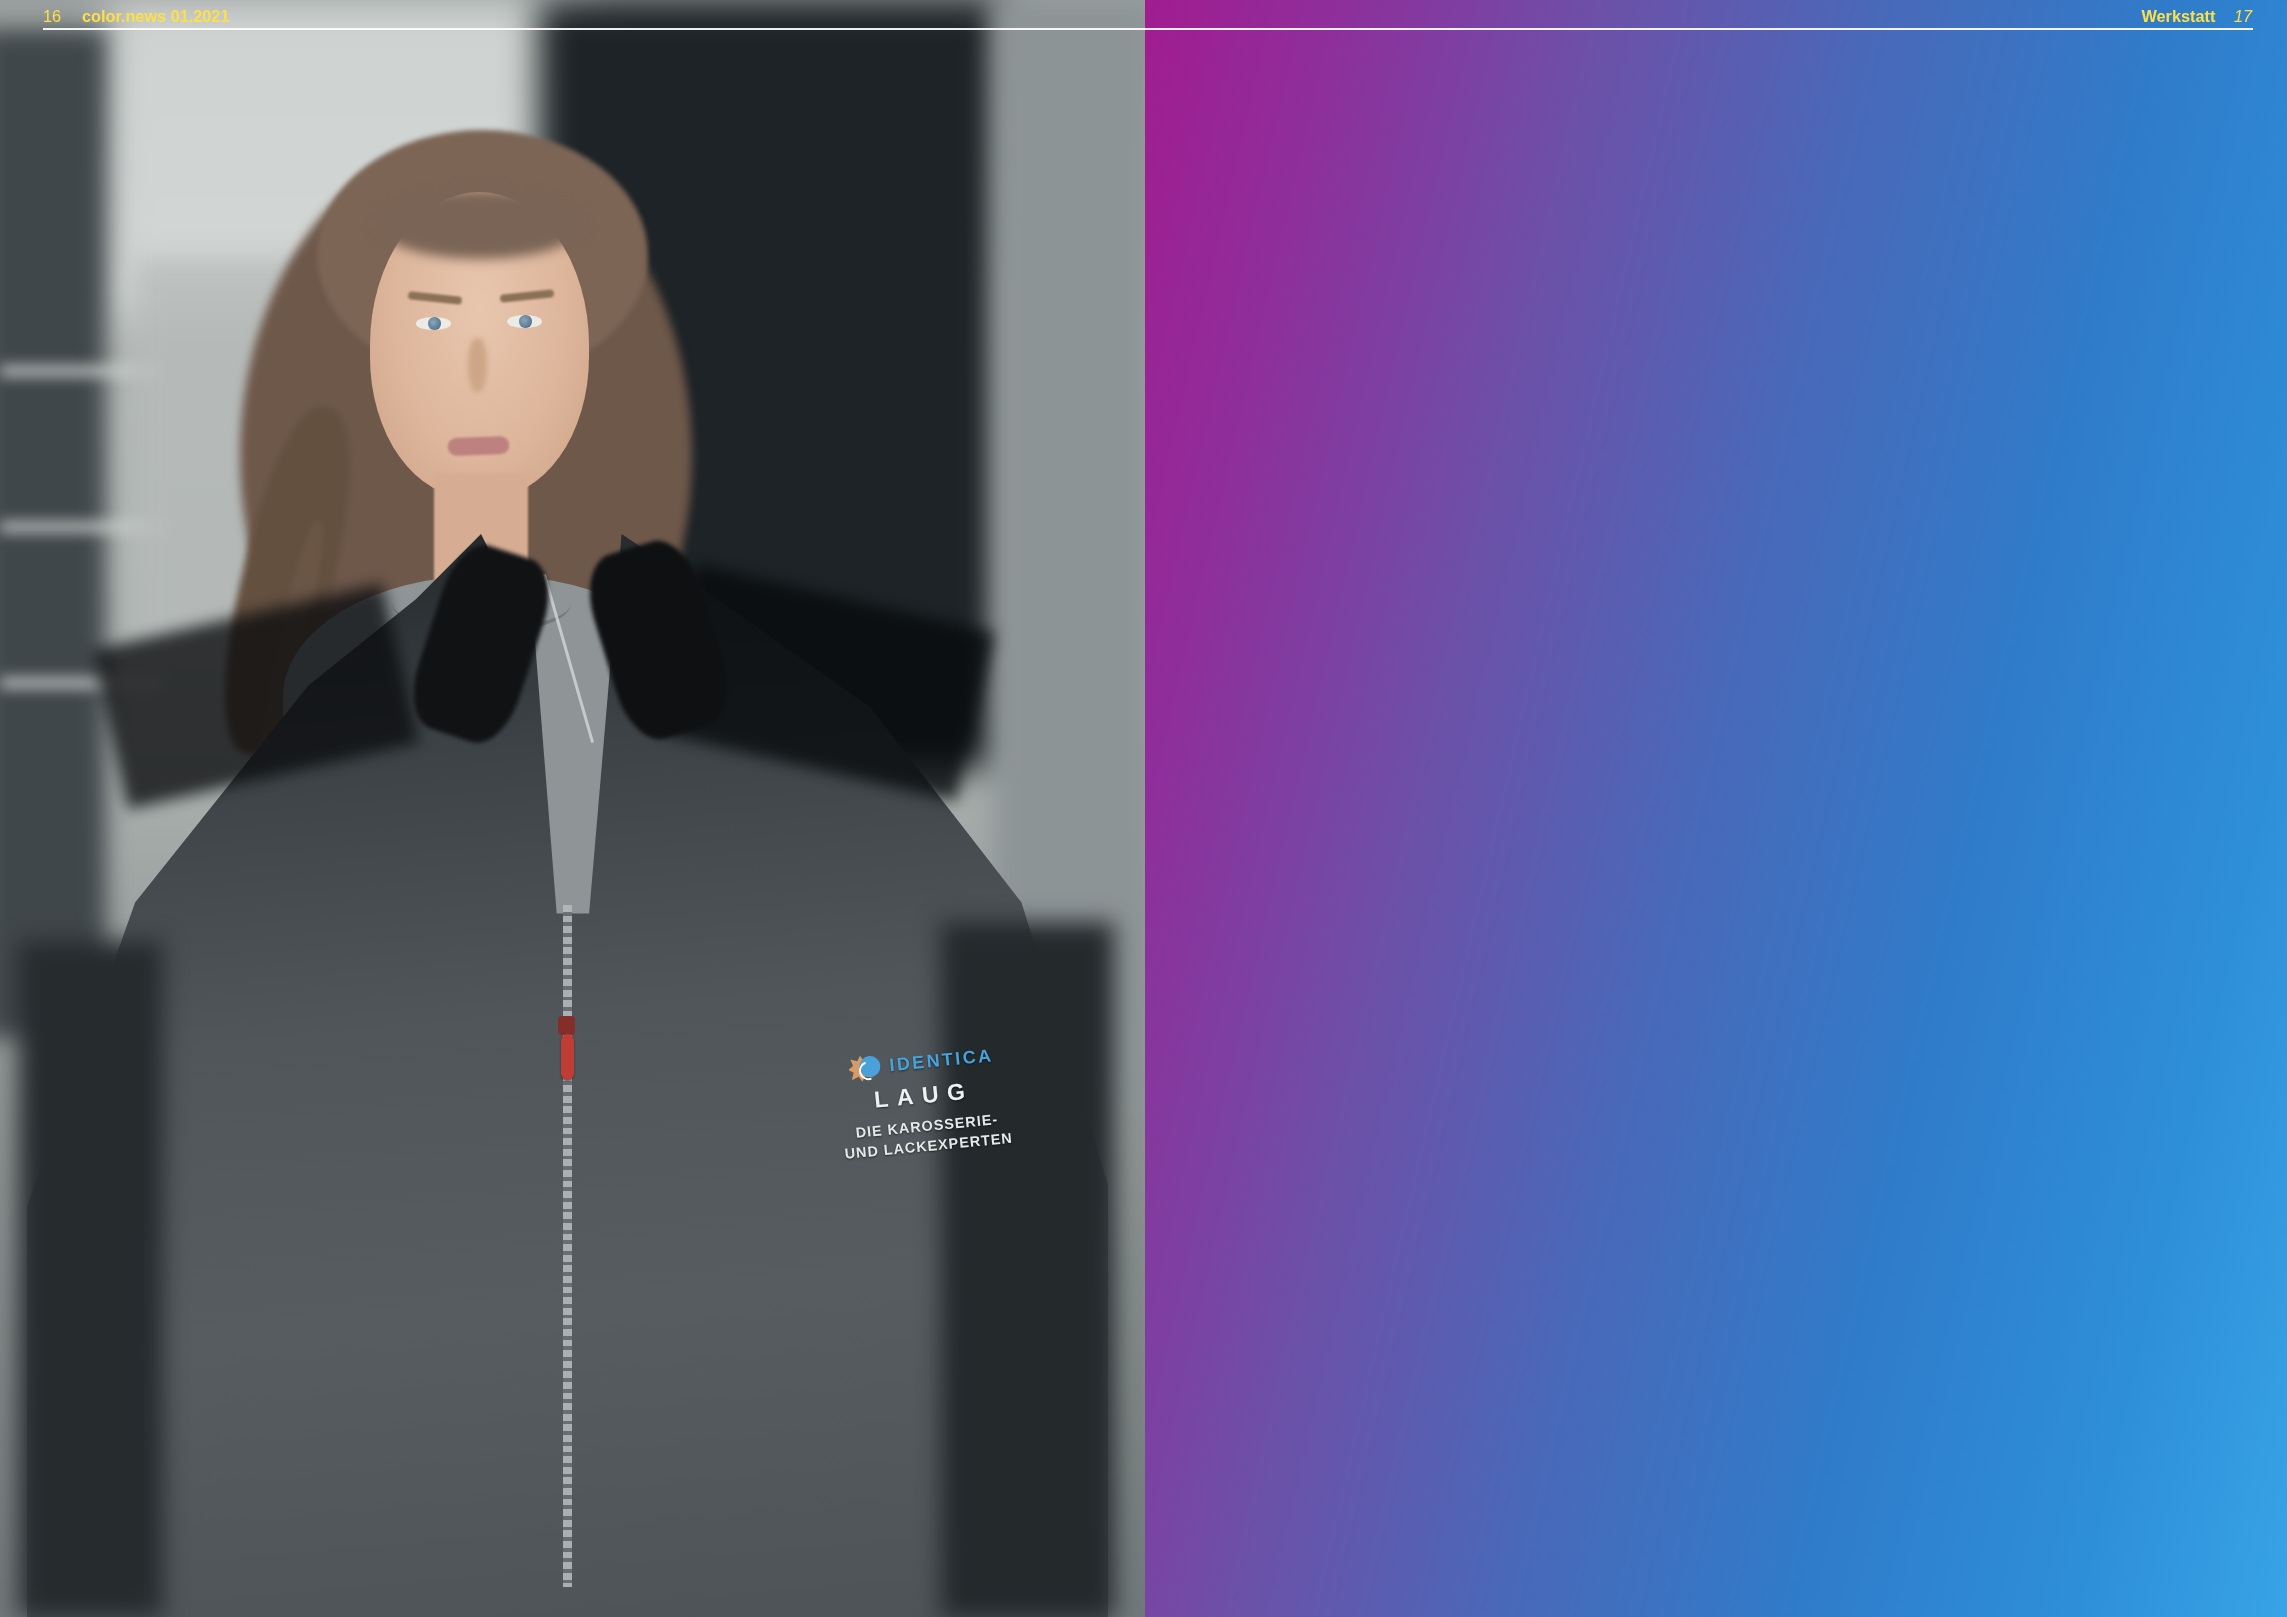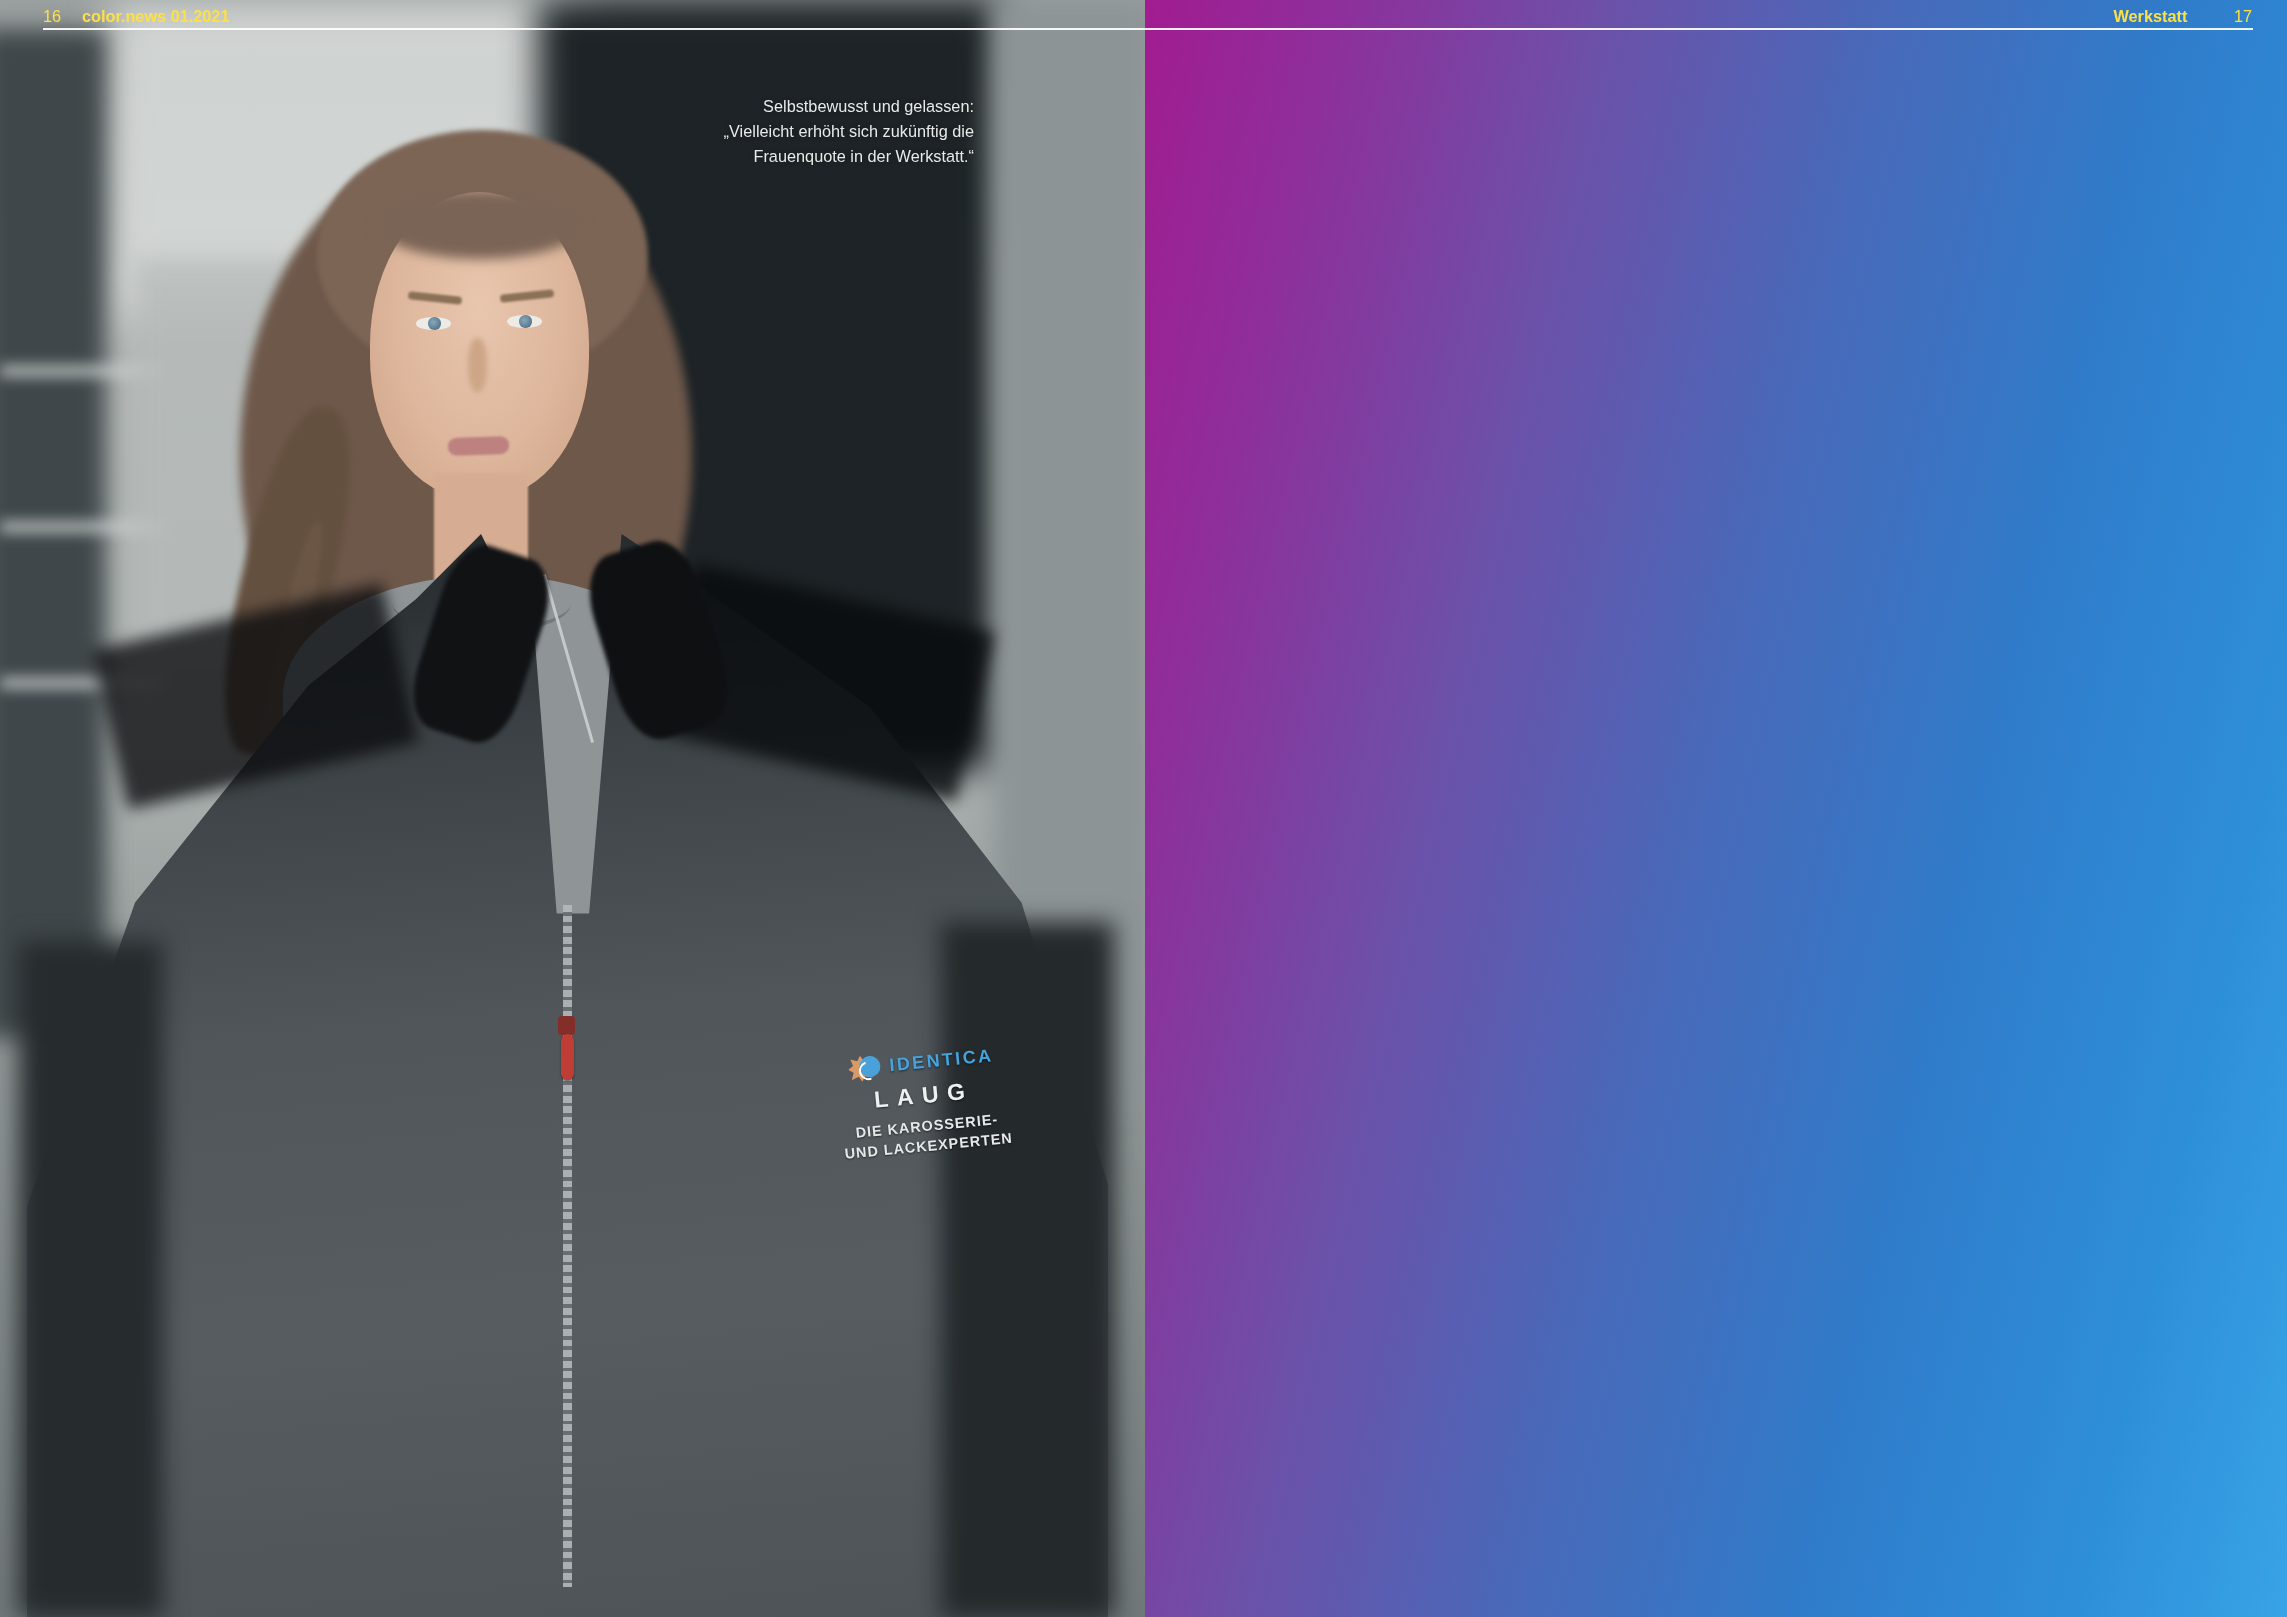--- a/index.html
+++ b/index.html
@@ -79,21 +79,21 @@
   .article-page{position:absolute;left:1145px;top:0;width:1142px;height:1618px;
      background:linear-gradient(103deg,#a11c90 0%,#8e2f9b 13%,#6d50a8 30%,#4a68b8 48%,#2f7cca 68%,#2e8fd9 86%,#38a3e6 100%);}
 
   
   .folio{position:absolute;top:6.7px;color:#fde047;font-size:16.3px;z-index:9;}
   .folio-left{left:43px;}
   .folio-right{right:35px;}
   .folio .pgnum{font-weight:normal;}
   .folio .ptitle{font-weight:bold;}
   .folio-left .ptitle{margin-left:16.3px;}
-  .folio-right .pgnum{margin-left:42px;}
+  .folio-right .pgnum{margin-left:14px;font-style:italic;}
   .top-rule{position:absolute;left:43px;top:28px;width:2210px;height:1.9px;background:rgba(255,255,255,.92);z-index:9;}
 </style>
 </head>
 <body>
 
 <div class="spread">
 
   <section class="photo-page">
     <div class="ph ph-window"></div>
     <div class="ph ph-shelf-left"></div>
@@ -141,23 +141,20 @@
           <span class="logo-splash"></span>
           <span class="logo-ball"></span>
         </span>
         <span class="logo-brand">IDENTICA</span>
       </div>
       <div class="logo-name">LAUG</div>
       <div class="logo-tagline">DIE KAROSSERIE-
 UND LACKEXPERTEN</div>
     </div>
 
-    <div class="photo-caption">Selbstbewusst und gelassen:
-„Vielleicht erhöht sich zukünftig die
-Frauenquote in der Werkstatt.“</div>
   </section>
 
   <section class="article-page">
     
     
 
     
     
     
     

